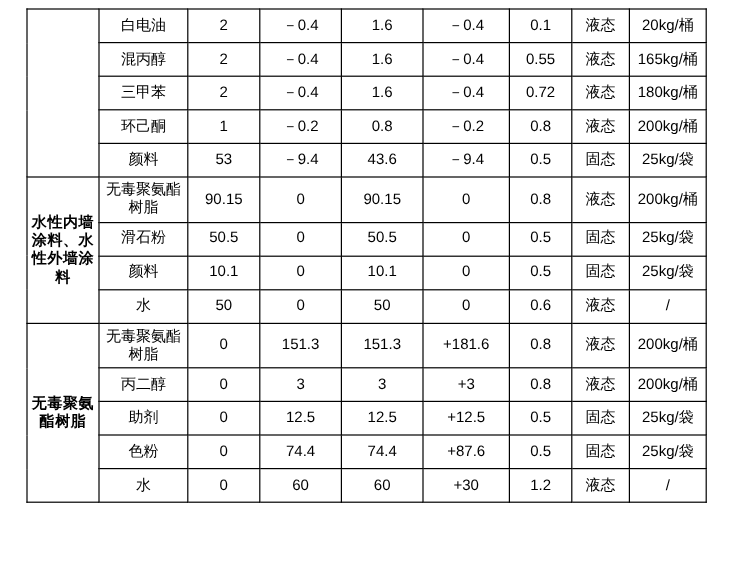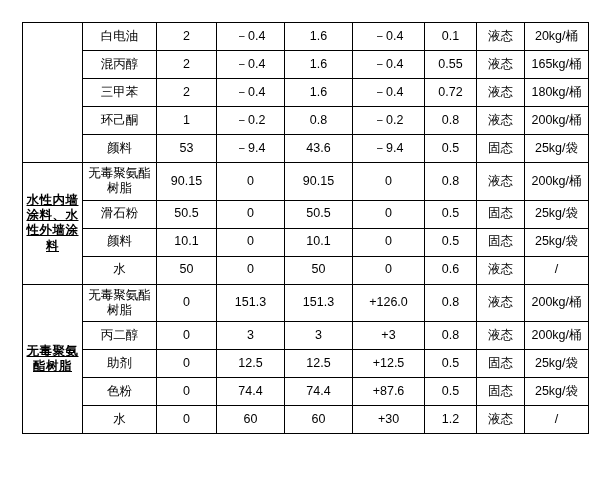--- a/index.html
+++ b/index.html
@@ -16,21 +16,21 @@
   .sheet {
     position: relative;
     width: 609px;
     height: 479px;
     overflow: hidden;
   }
   table.data-table {
     border-collapse: collapse;
     table-layout: fixed;
     margin-left: 22px;
-    margin-top: 22px;
+    margin-top: 7px;
     width: 566px;
   }
   table.data-table td {
     border: 1px solid #000000;
     text-align: center;
     vertical-align: middle;
     font-size: 12.5px;
     line-height: 1.22;
     padding: 3px 2px;
     word-break: break-all;
@@ -43,21 +43,20 @@
   col.c-v3    { width: 68px; }
   col.c-v4    { width: 72px; }
   col.c-v5    { width: 52px; }
   col.c-state { width: 48px; }
   col.c-pack  { width: 64px; }
 
   td.group-cell {
     font-weight: bold;
     letter-spacing: 0.5px;
     line-height: 1.45;
-    text-decoration: underline;
   }
   td.name-cell {
     line-height: 1.3;
   }
   .row-h-norm { height: 28px; }
 </style>
 </head>
 <body>
 
 <div class="sheet">
@@ -165,21 +164,21 @@
           <td>0.6</td>
           <td>液态</td>
           <td>/</td>
         </tr>
         <tr class="row-h-norm">
           <td class="group-cell" rowspan="5">无毒聚氨酯树脂</td>
           <td class="name-cell">无毒聚氨酯树脂</td>
           <td>0</td>
           <td>151.3</td>
           <td>151.3</td>
-          <td>+126.0</td>
+          <td>+181.6</td>
           <td>0.8</td>
           <td>液态</td>
           <td>200kg/桶</td>
         </tr>
         <tr class="row-h-norm">
           <td class="name-cell">丙二醇</td>
           <td>0</td>
           <td>3</td>
           <td>3</td>
           <td>+3</td>

